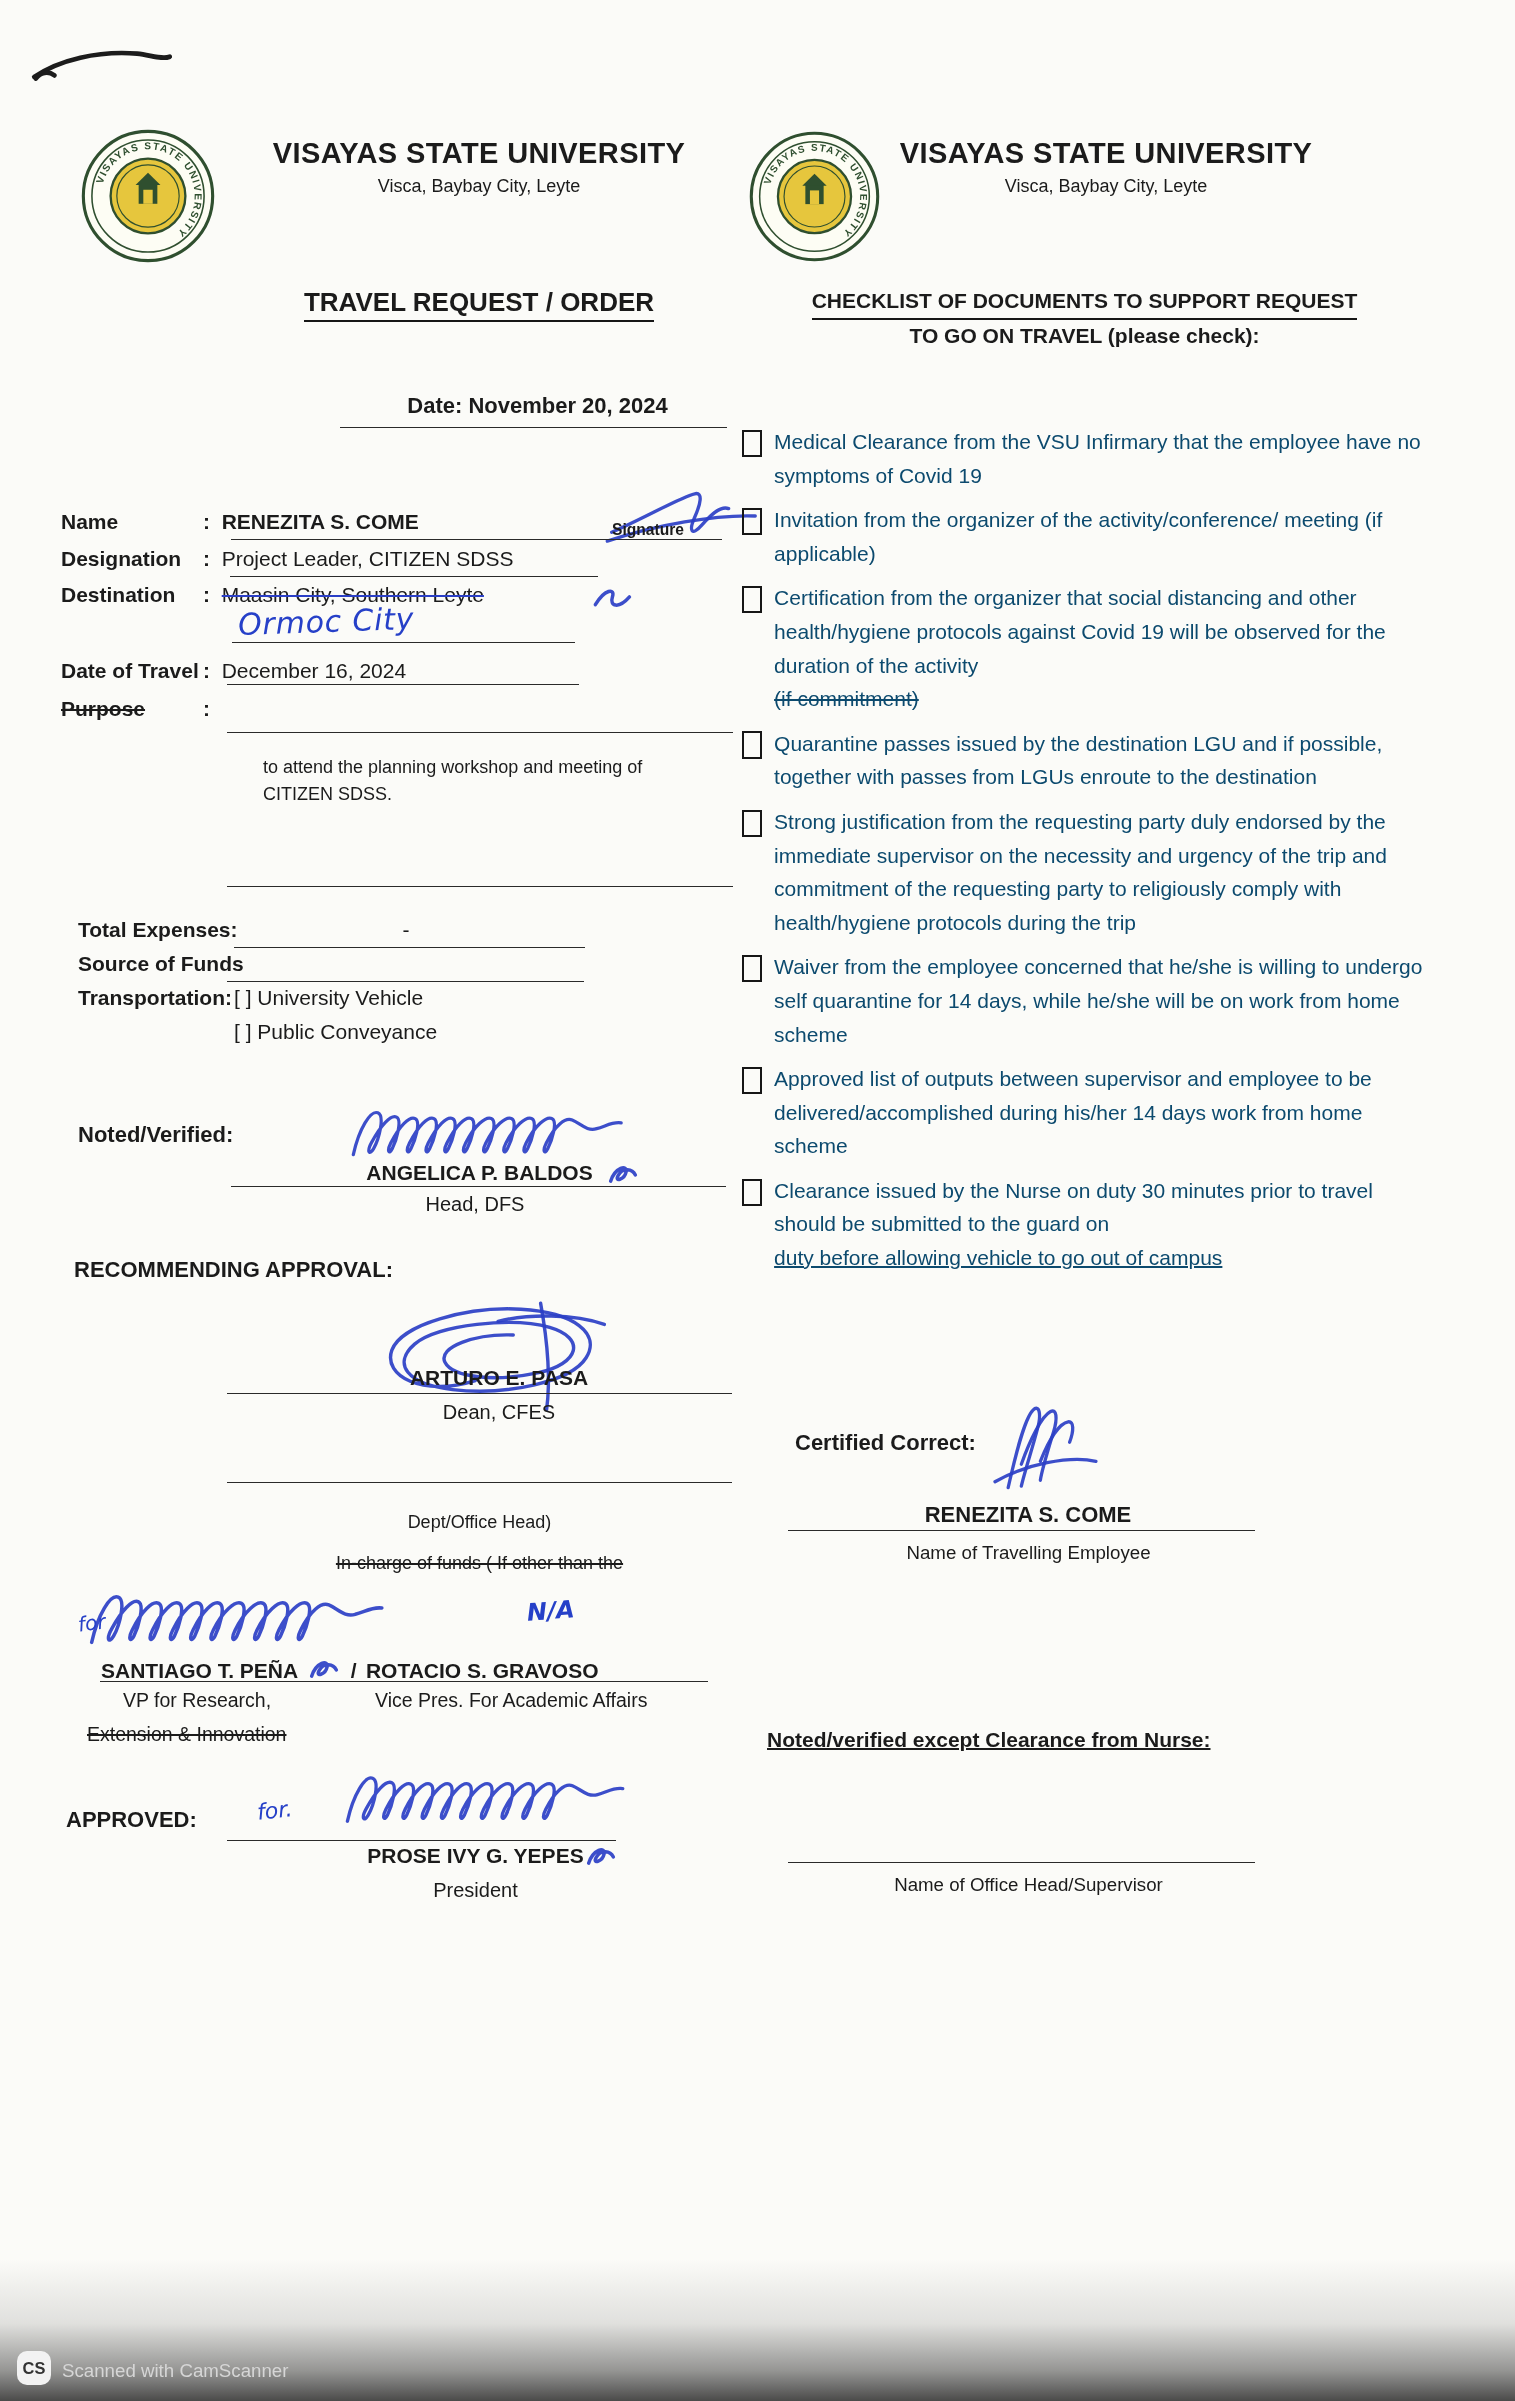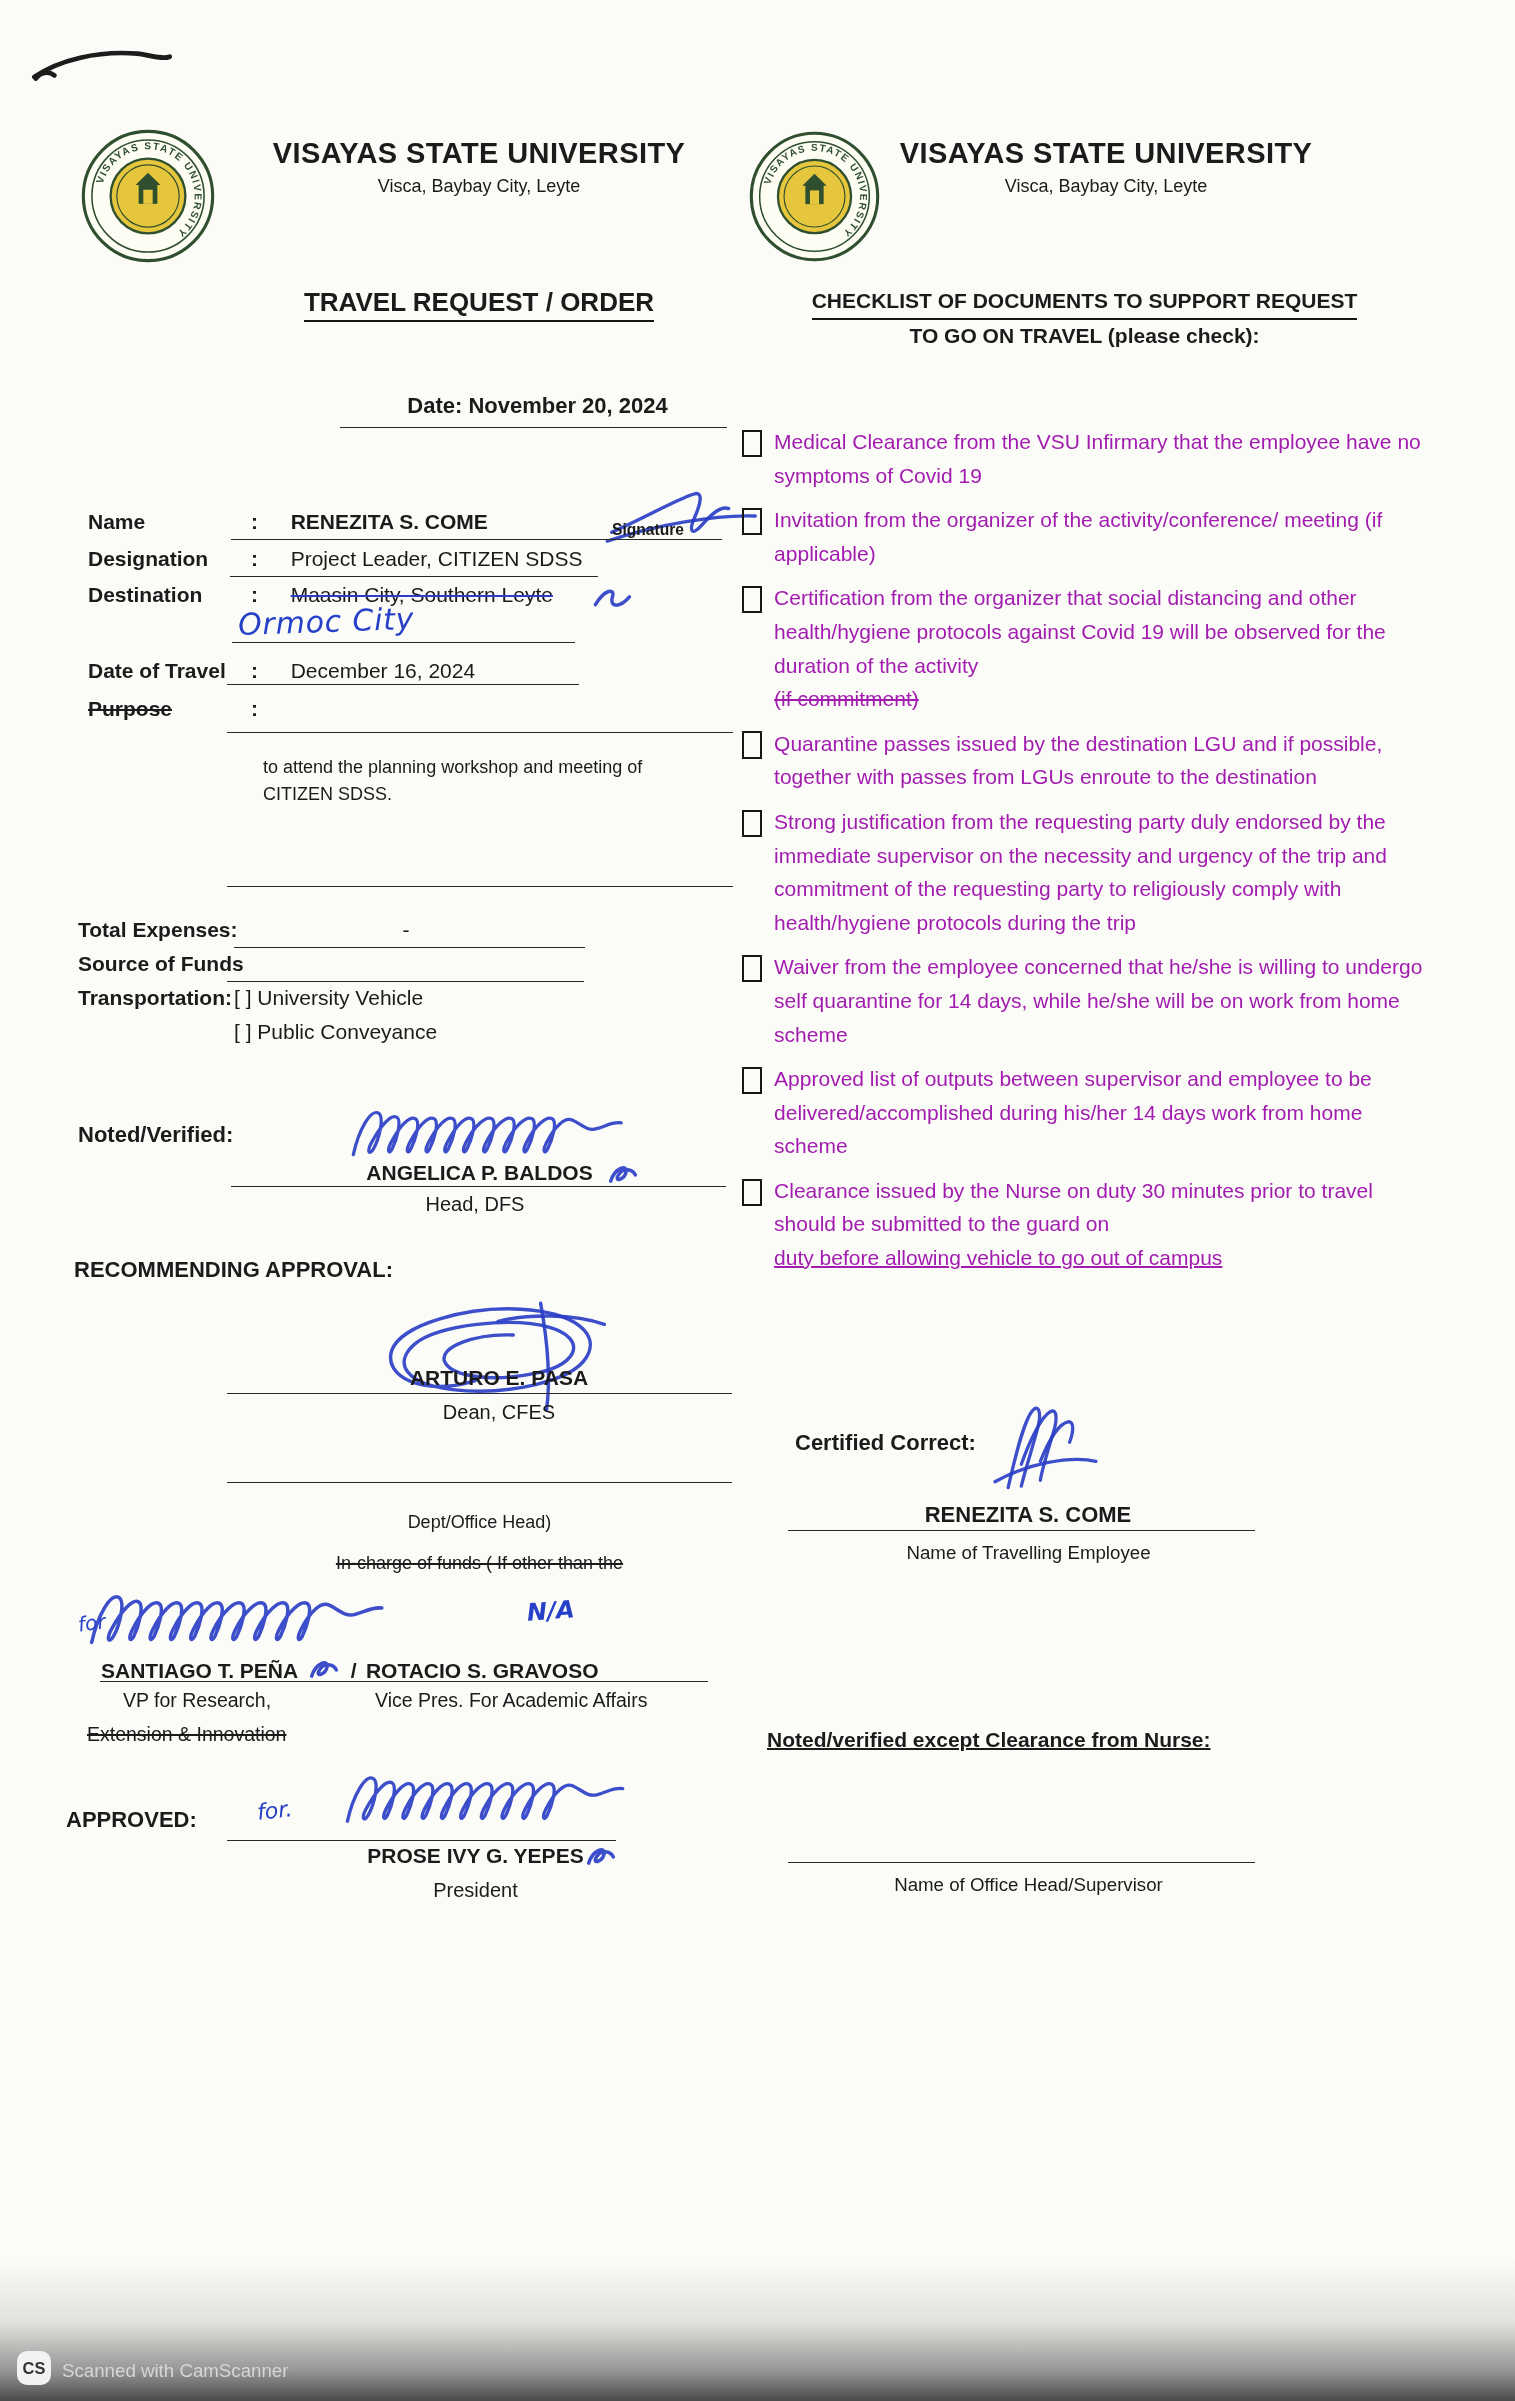--- a/index.html
+++ b/index.html
@@ -15,25 +15,25 @@
   .strike{text-decoration:line-through; text-decoration-thickness:2.3px;}
   .strike-blue{text-decoration:line-through; text-decoration-color:#2b3fc6; text-decoration-thickness:2.3px;}
   .blue-hand{color:#2640c8; font-style:italic; font-family:"DejaVu Sans", sans-serif;}
   .sig path{fill:none; stroke:#2b3fc6; stroke-width:4.5; stroke-linecap:round; stroke-linejoin:round; opacity:.92;}
   .penmark path{fill:none; stroke:#1c1c1c; stroke-width:6; stroke-linecap:round;}
   .hdr-uni{font-size:29px; font-weight:bold; letter-spacing:0.4px;}
   .hdr-addr{font-size:18px; margin-top:6.2px;}
   .doc-title{font-size:26px; font-weight:bold; border-bottom:2.3px solid #161616; padding-bottom:2.3px; display:inline-block;}
   .rt-title{font-size:21px; font-weight:bold; line-height:32px;}
   .rt-underline{border-bottom:2.3px solid #161616; padding-bottom:0.8px; display:inline-block;}
-  .frow{position:absolute; left:88px; font-size:21px; display:flex; align-items:baseline;gap:21px;}
+  .frow{position:absolute; left:61px; font-size:21px; display:flex; align-items:baseline;}
   .flabel{font-weight:bold; width:142px; flex:none;}
   .fcolon{width:18.7px; flex:none; font-weight:bold;}
   .checklist{position:absolute; left:742px; top:425px; width:685px;}
-  .check-item{display:flex; gap:12.5px; margin-bottom:11px; font-size:21px; line-height:1.6; color:#a21caf;}
+  .check-item{display:flex; gap:12.5px; margin-bottom:11px; font-size:21px; line-height:1.6; color:#0c4a6e;}
   .cbox{width:15.6px; height:23.4px; border:2.3px solid #161616; margin-top:4.7px; flex:none; background:transparent;}
   .blockline{display:block;}
   .uline{text-decoration:underline; text-decoration-thickness:1.6px;}
   .sigcaption{font-size:15.6px; font-weight:bold;}
   .small-cap{font-size:18.7px;}
   .seal-ring-text{fill:#2f4f2f; font-size:13px; letter-spacing:2px; font-weight:bold;}
   .shade{position:absolute; left:0; top:2259px; width:100%; height:143px;
     background:linear-gradient(180deg, rgba(0,0,0,0) 0%, rgba(30,30,30,.12) 45%, rgba(25,25,25,.45) 78%, rgba(12,12,12,.75) 100%);}
   .cs-box{position:absolute; left:17px; top:2351px; width:34px; height:34px; background:#f2f2f2;
     border-radius:10px; color:#333; font-weight:bold; font-size:16.4px; display:flex; align-items:center; justify-content:center;}

